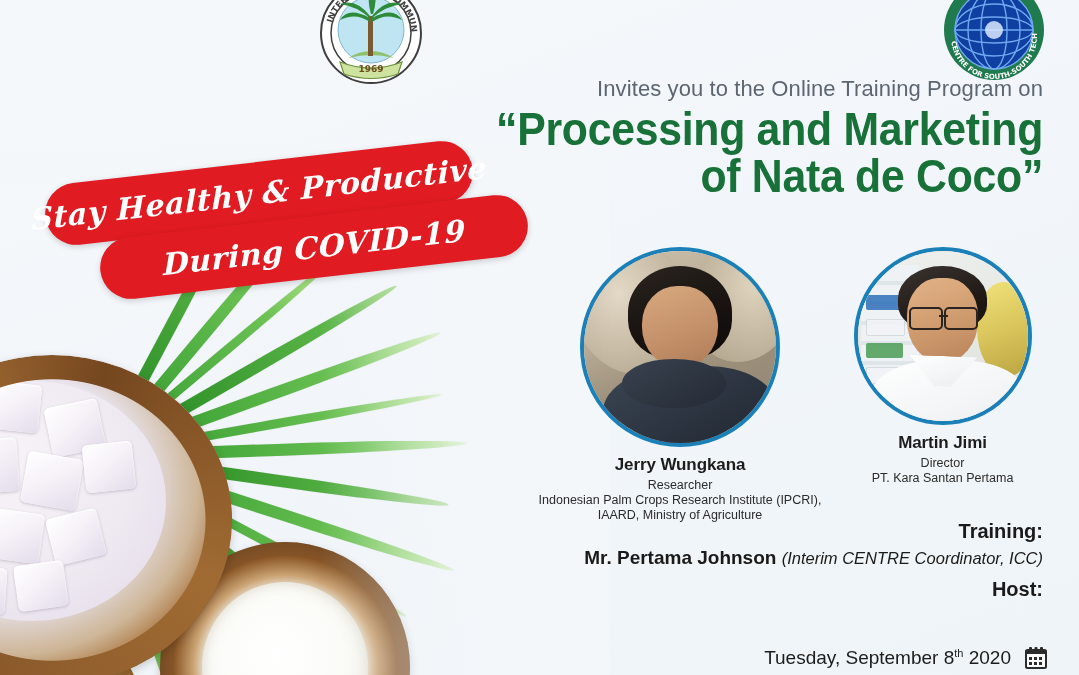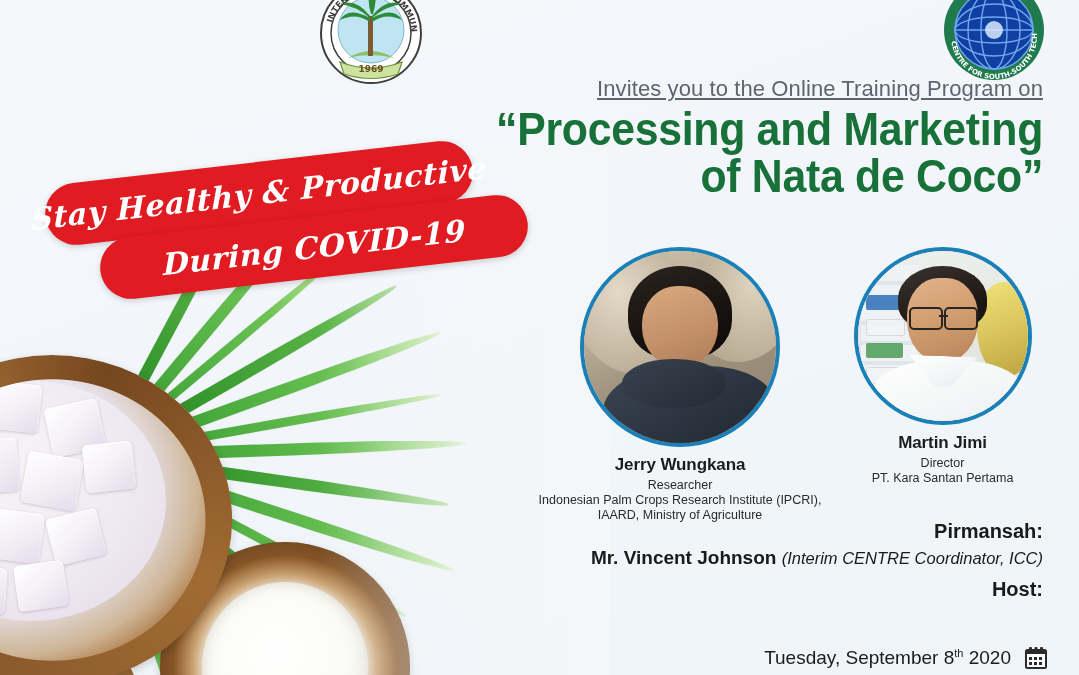--- a/index.html
+++ b/index.html
@@ -24,21 +24,21 @@
   
   .seal{position:absolute;left:318px;top:-20px;width:106px;height:72px;}
   .seal svg{display:block;}
 
   
   .globe{position:absolute;left:942px;top:-22px;width:104px;height:74px;}
   .globe svg{display:block;}
 
   
   .invite{position:absolute;right:36px;top:76px;
-    font-size:22px;color:#5d6670;font-weight:400;letter-spacing:.1px;text-decoration:underline;}
+    font-size:22px;color:#5d6670;font-weight:400;letter-spacing:.1px;}
 
   
   .main-title{position:absolute;right:36px;top:106px;width:680px;text-align:right;
     color:#177138;font-weight:bold;font-size:46px;line-height:47px;
     font-family:"Liberation Sans Narrow","Liberation Sans",sans-serif;
     transform:scaleX(.93);transform-origin:right top;letter-spacing:-0.3px;}
   .main-title .l2{display:block;}
 
   
   .collage{position:absolute;left:-10px;top:150px;width:620px;height:530px;overflow:hidden;}
@@ -317,23 +317,23 @@
         </div>
         <div class="m-collar"></div>
       </div>
     </div>
     <div class="sp-name">Martin Jimi</div>
     <div class="sp-role">Director</div>
     <div class="sp-org">PT. Kara Santan Pertama</div>
   </div>
 
   <div class="credits">
-    <div class="cr-label">Pirmansah:</div>
+    <div class="cr-label">Training:</div>
     <div class="cr-line">
-      <b>Mr. Vincent Johnson</b>
+      <b>Mr. Pertama Johnson</b>
       <i>(Interim CENTRE Coordinator, ICC)</i>
     </div>
     <div class="cr-label">Host:</div>
   </div>
 
   <div class="date-row">
     <div class="date-text">
       <span>Tuesday, September 8</span><sup>th</sup>&nbsp;<span>2020</span>
     </div>
     <span class="cal-icon">

